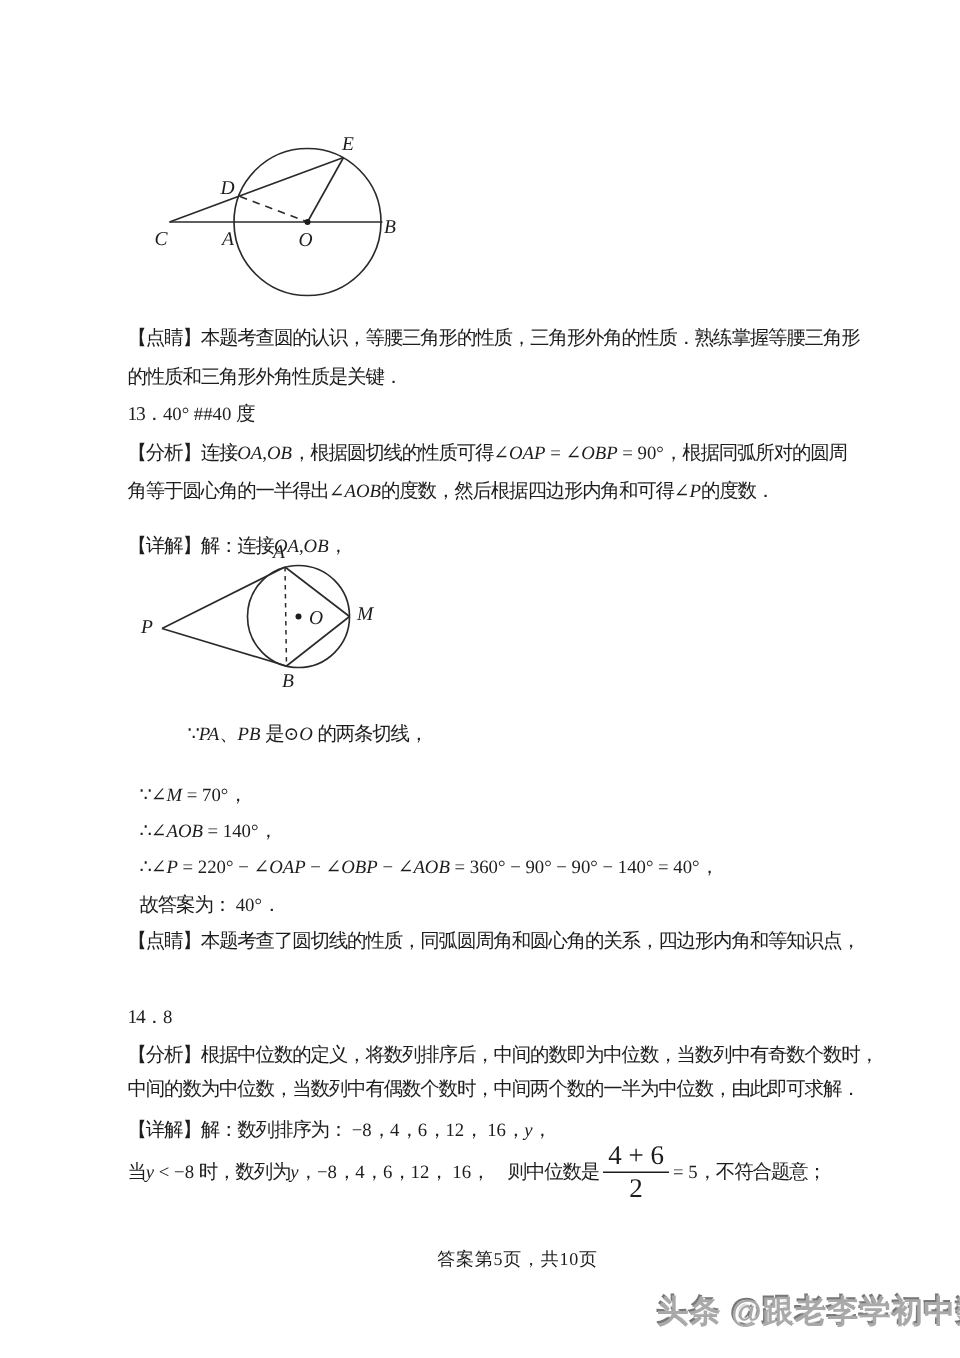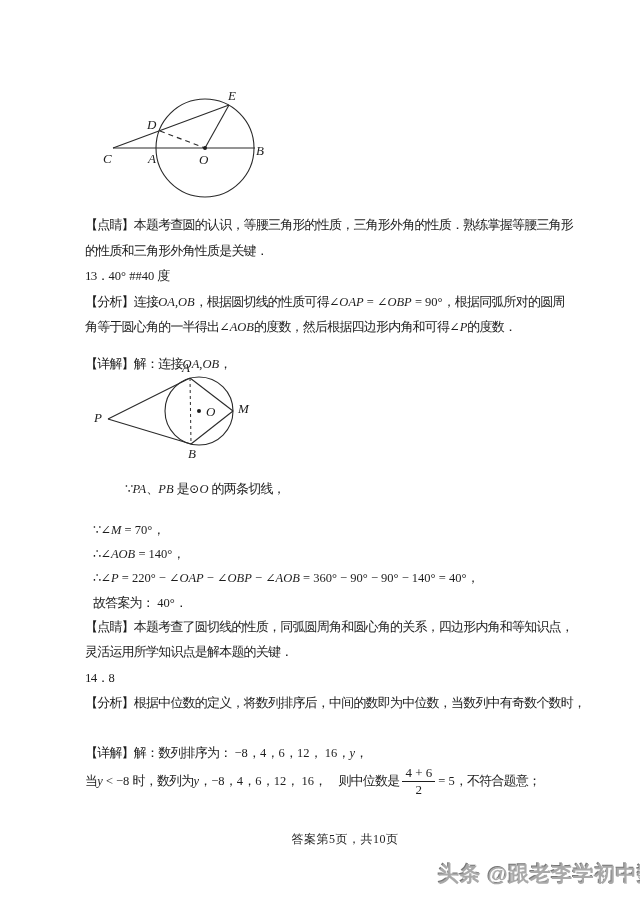--- a/index.html
+++ b/index.html
@@ -3,21 +3,21 @@
 <meta charset="utf-8">
 <style>
   html,body{margin:0;padding:0;background:#ffffff;}
   #page{position:relative;width:640px;height:905px;background:#ffffff;overflow:hidden;
         font-family:"Liberation Serif","DejaVu Serif",serif;color:#1d1d1d;}
   .tline{position:absolute;left:85px;height:26px;line-height:26px;white-space:nowrap;font-size:13px;}
   .seg-c{font-family:"Liberation Serif","DejaVu Serif",serif;letter-spacing:-0.8px;font-size:13px;}
   .seg-m{font-family:"Liberation Serif","DejaVu Serif",serif;font-style:italic;font-size:12.5px;letter-spacing:0;}
   .seg-r{font-family:"Liberation Serif","DejaVu Serif",serif;font-size:12.5px;letter-spacing:0;}
   .frac{display:inline-block;vertical-align:middle;text-align:center;line-height:1.05;
-        font-size:13px;margin:0 3px;position:relative;top:-1px;}
+        font-size:18px;margin:0 3px;position:relative;top:-1px;}
   .frac .fnum{display:block;border-bottom:1px solid #1d1d1d;padding:0 3px 1px 3px;}
   .frac .fden{display:block;padding-top:1px;}
   .diagram{position:absolute;}
   .diagram text{font-family:"Liberation Serif","DejaVu Serif",serif;font-style:italic;font-size:13px;fill:#1d1d1d;}
   #footer{position:absolute;top:829px;left:0;width:608px;text-align:center;font-size:12px;
           letter-spacing:0.5px;height:20px;line-height:20px;margin-left:41px;}
   #watermark{position:absolute;top:860px;left:438px;width:195px;font-size:21px;font-weight:bold;
              font-family:"Liberation Sans","DejaVu Sans",sans-serif;color:#a9a9a9;white-space:nowrap;
              text-shadow:1px 1px 0 #ffffff,2px 2px 1px #ffffff,-1px -1px 0 #777777;letter-spacing:0.5px;}
 </style>
@@ -62,22 +62,22 @@
     <text x="148" y="57">M</text>
     <text x="98" y="102">B</text>
   </svg>
 
   <div class="tline" style="top: 476px; left: 93px; margin-left: 32px;"><span class="seg-c">∵</span><span class="seg-m">PA</span><span class="seg-c">、</span><span class="seg-m">PB </span><span class="seg-c">是</span><span class="seg-r">⊙</span><span class="seg-m">O </span><span class="seg-c">的两条切线，</span></div>
   <div class="tline" style="top: 517px; left: 93px;"><span class="seg-c">∵</span><span class="seg-m">∠M</span><span class="seg-r"> = 70°</span><span class="seg-c">，</span></div>
   <div class="tline" style="top: 541px; left: 93px;"><span class="seg-c">∴</span><span class="seg-m">∠AOB</span><span class="seg-r"> = 140°</span><span class="seg-c">，</span></div>
   <div class="tline" style="top: 565px; left: 93px;"><span class="seg-c">∴</span><span class="seg-m">∠P</span><span class="seg-r"> = 220° − </span><span class="seg-m">∠OAP</span><span class="seg-r"> − </span><span class="seg-m">∠OBP</span><span class="seg-r"> − </span><span class="seg-m">∠AOB</span><span class="seg-r"> = 360° − 90° − 90° − 140° = 40°</span><span class="seg-c">，</span></div>
   <div class="tline" style="top: 590px; left: 93px;"><span class="seg-c">故答案为：</span><span class="seg-r"> 40°</span><span class="seg-c">．</span></div>
   <div class="tline" style="top:614px"><span class="seg-c">【点睛】本题考查了圆切线的性质，同弧圆周角和圆心角的关系，四边形内角和等知识点，</span></div>
-  <div class="tline" style="top:639px"><span class="seg-c">灵活运用所学知识点是解本题的关键．</span></div>
   <div class="tline" style="top:665px"><span class="seg-c">14．</span><span class="seg-r">8</span></div>
   <div class="tline" style="top:690px"><span class="seg-c">【分析】根据中位数的定义，将数列排序后，中间的数即为中位数，当数列中有奇数个数时，</span></div>
+  <div class="tline" style="top:713px"><span class="seg-c">中间的数为中位数，当数列中有偶数个数时，中间两个数的一半为中位数，由此即可求解．</span></div>
   <div class="tline" style="top:740px"><span class="seg-c">【详解】解：数列排序为：</span><span class="seg-r"> −8</span><span class="seg-c">，</span><span class="seg-r">4</span><span class="seg-c">，</span><span class="seg-r">6</span><span class="seg-c">，</span><span class="seg-r">12</span><span class="seg-c">，</span><span class="seg-r"> 16</span><span class="seg-c">，</span><span class="seg-m">y</span><span class="seg-c">，</span></div>
   <div class="tline" style="top:762px;height:38px;line-height:38px"><span class="seg-c">当</span><span class="seg-m">y</span><span class="seg-r"> &lt; −8 </span><span class="seg-c">时，数列为</span><span class="seg-m">y</span><span class="seg-c">，</span><span class="seg-r">−8</span><span class="seg-c">，</span><span class="seg-r">4</span><span class="seg-c">，</span><span class="seg-r">6</span><span class="seg-c">，</span><span class="seg-r">12</span><span class="seg-c">，</span><span class="seg-r"> 16</span><span class="seg-c">，　则中位数是</span><span class="frac"><span class="fnum">4 + 6</span><span class="fden">2</span></span><span class="seg-r">= 5</span><span class="seg-c">，不符合题意；</span></div>
 
   <div id="footer">答案第5页，共10页</div>
   <div id="watermark">头条 @跟老李学初中数学</div>
 
 </div>
 
 </body></html>

